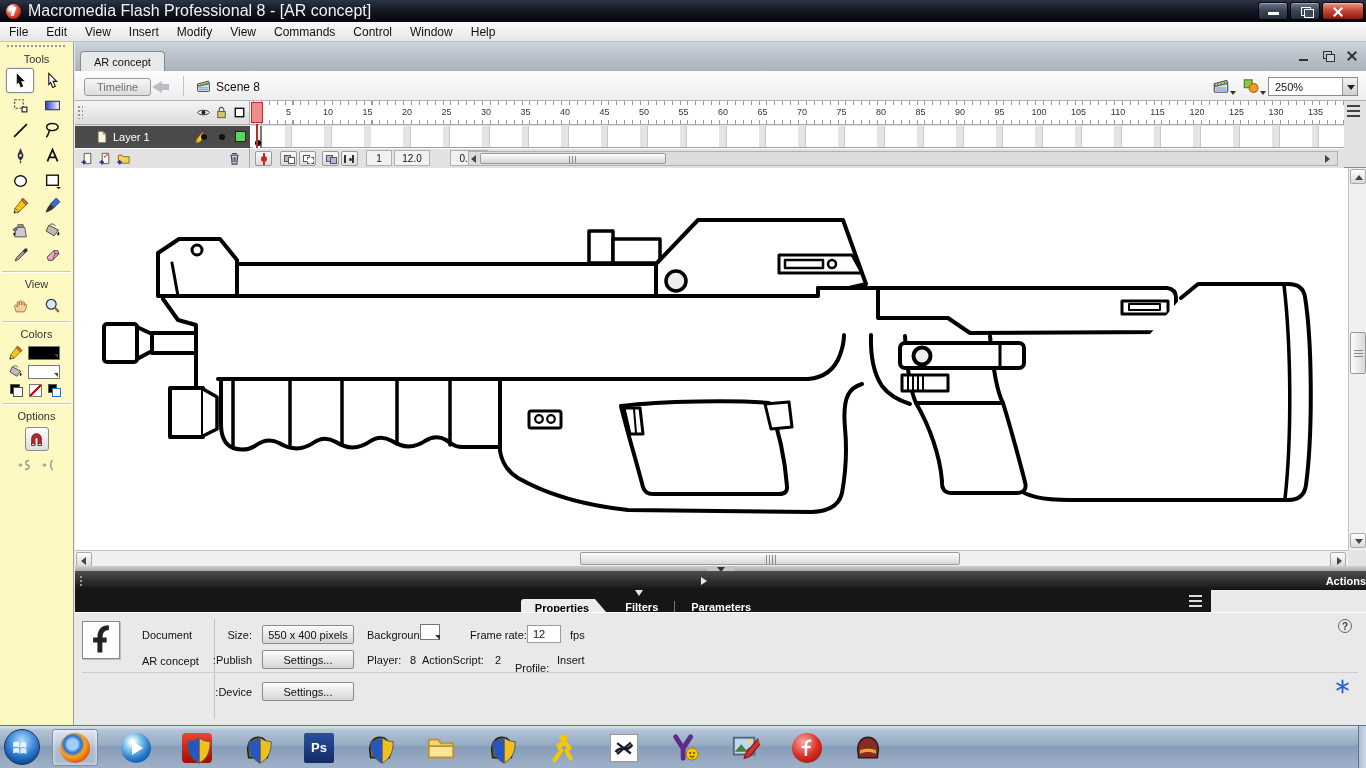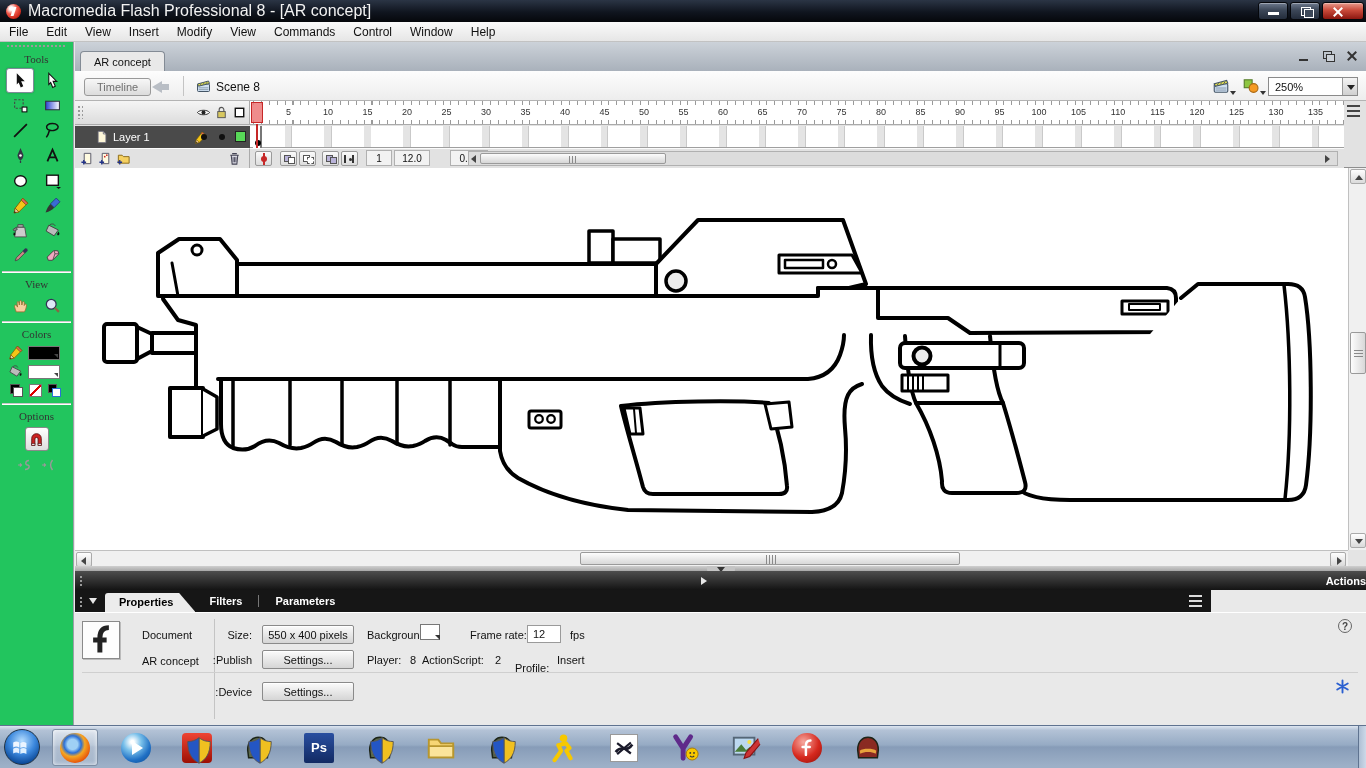--- a/index.html
+++ b/index.html
@@ -27,22 +27,22 @@
   .glyph-x:before,.glyph-x:after{content:"";position:absolute;left:14px;top:3px;width:2px;height:12px;background:#fff;}
   .glyph-x:before{transform:rotate(45deg);} .glyph-x:after{transform:rotate(-45deg);}
 
   
   #menubar { left:0; top:22px; width:1366px; height:20px;
     background:linear-gradient(#fafafa,#e6e6e6); border-bottom:1px solid #c2c2c2;
     display:flex; align-items:center; }
   .menu-item { font-size:12px; color:#111; padding:2px 9px; }
 
   
-  #toolspanel { left:0; top:42px; width:74px; height:683px; background:#22c55e;
-    border-right:1px solid #9aa0a6;font-family:Liberation Serif, serif; }
+  #toolspanel { left:0; top:42px; width:74px; height:683px; background:#fef9c3;
+    border-right:1px solid #9aa0a6; }
   .grip-dots { height:5px; margin:2px 6px;
     background-image:radial-gradient(circle, #9a9a9a 1px, transparent 1.2px);
     background-size:4px 4px; }
   .section-label { font-size:11px; color:#333; text-align:center; padding:2px 0 3px; }
   .section-div { height:2px; border-top:1px solid #c8c8c8; border-bottom:1px solid #fff; margin:3px 2px; }
   #tool-grid, #view-grid { display:grid; grid-template-columns:1fr 1fr; justify-items:center; padding:0 4px; }
   .tool-cell { width:28px; height:25px; display:flex; align-items:center; justify-content:center; border-radius:3px; }
   .tool-cell svg { width:17px; height:17px; }
   .tool-cell.selected { background:#fff; border:1px solid #7e8b99; box-shadow:0 0 2px rgba(0,0,0,.25); }
   .color-row { display:flex; align-items:center; gap:5px; padding:2px 8px; }
@@ -178,21 +178,21 @@
   #actionsbar { left:75px; top:571px; width:1291px; height:19px;
     background:linear-gradient(#4e4e4e,#141414); display:flex; align-items:center; color:#fff;justify-content:space-between; }
   .vgrip { width:4px; height:11px; margin:0 6px 0 4px;
     background-image:radial-gradient(circle,#9a9a9a 1px,transparent 1.2px); background-size:4px 4px; }
   .tri-right-w { width:0; height:0; border-top:4px solid transparent; border-bottom:4px solid transparent;
     border-left:6px solid #e8e8e8; margin-right:7px; }
   .tri-down-w { width:0; height:0; border-left:4px solid transparent; border-right:4px solid transparent;
     border-top:6px solid #e8e8e8; margin-right:8px; }
   #actionsbar .lbl, #propstabs .lbl { font-size:11px; font-weight:bold; }
   #propstabs { left:75px; top:590px; width:1136px; height:22px; background:#161616;
-    display:flex; align-items:center; color:#fff; }
+    display:flex; align-items:center; color:#fff;flex-direction:column; }
   .ptab { font-size:11px; font-weight:bold; padding:3px 14px 4px; }
   .ptab.active { background:#ececec; color:#000; height:19px; margin-top:3px;
     border-radius:3px 0 0 0; clip-path:polygon(0 100%,0 0,82% 0,100% 100%); padding-right:22px; }
   .ptab-sep { width:1px; height:12px; background:#777; margin:0 2px; }
   #props-menu { position:absolute; right:6px; top:5px; width:16px; height:12px;
     background-image:repeating-linear-gradient(#ddd 0 2px,transparent 2px 5px); background-size:13px 12px; background-repeat:no-repeat;}
   #propscontent { left:75px; top:612px; width:1291px; height:113px; background:#e9e9e9; border-top:1px solid #fff; }
   #doc-icon-box { position:absolute; left:7px; top:8px; width:38px; height:38px; background:#fdfdfd;
     border:1px solid #8a8a8a; box-shadow:1px 1px 0 #bbb; }
   .plabel { position:absolute; font-size:11px; color:#111; }

